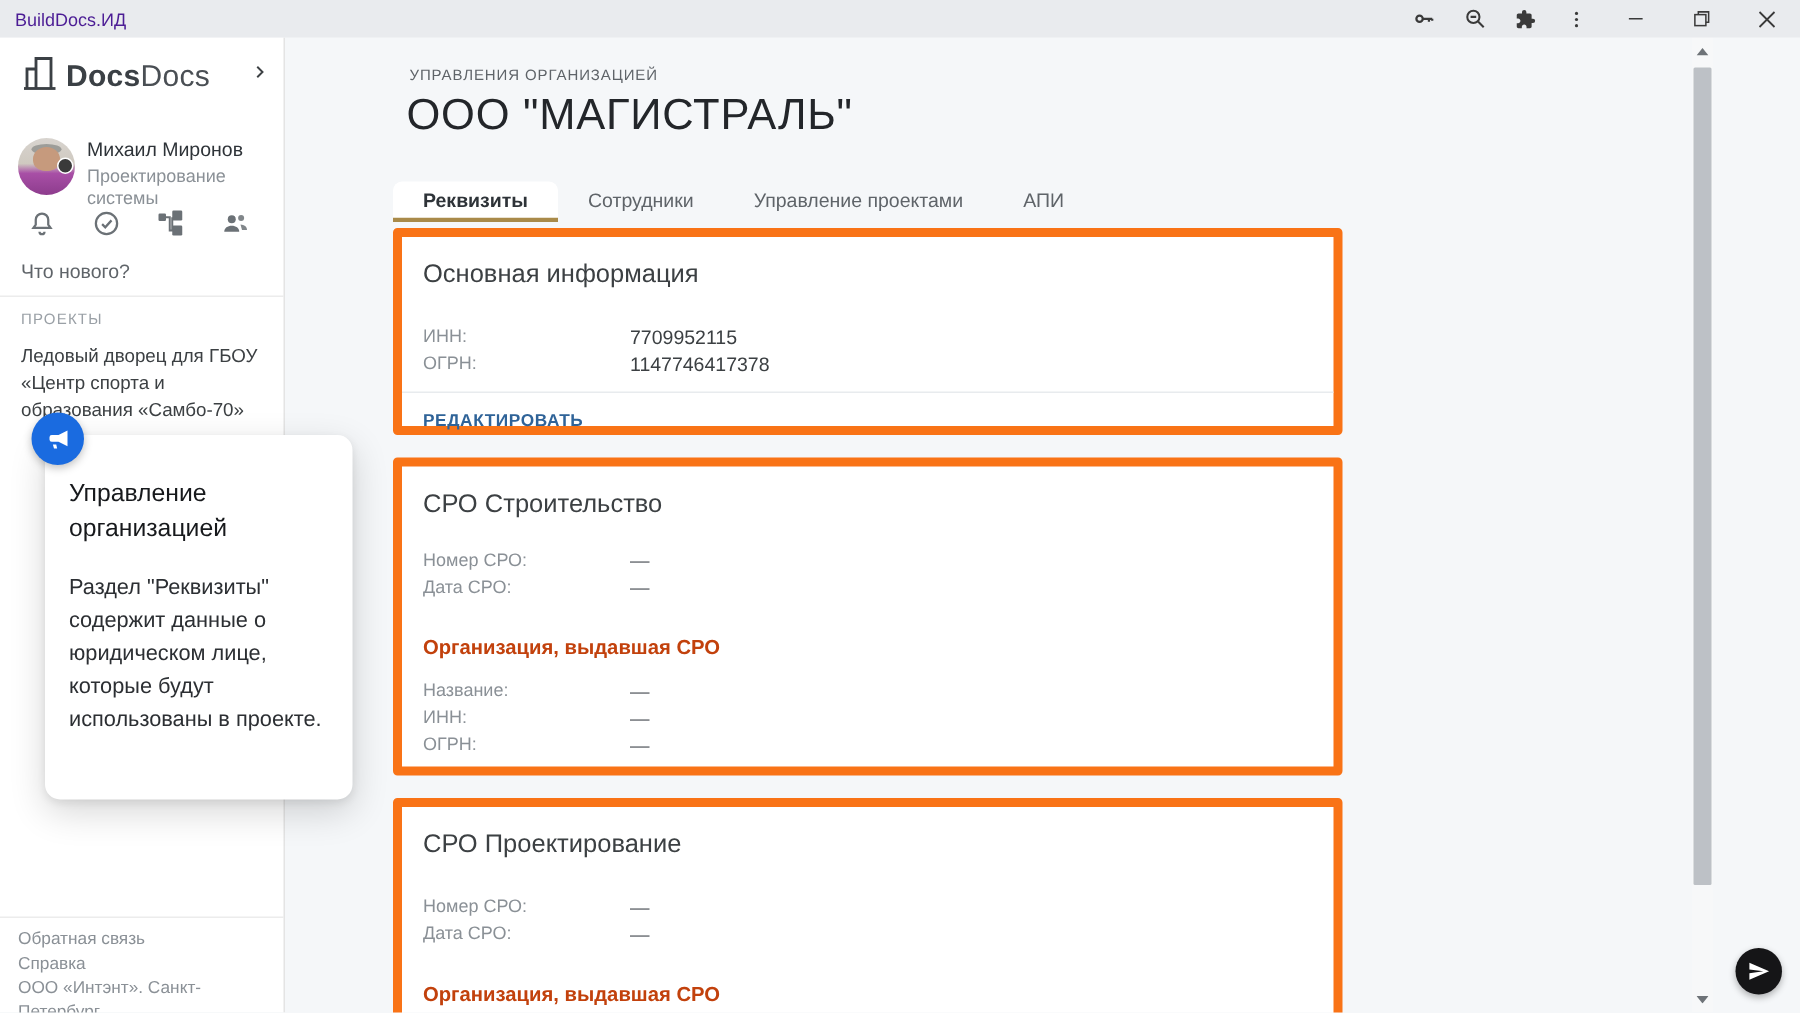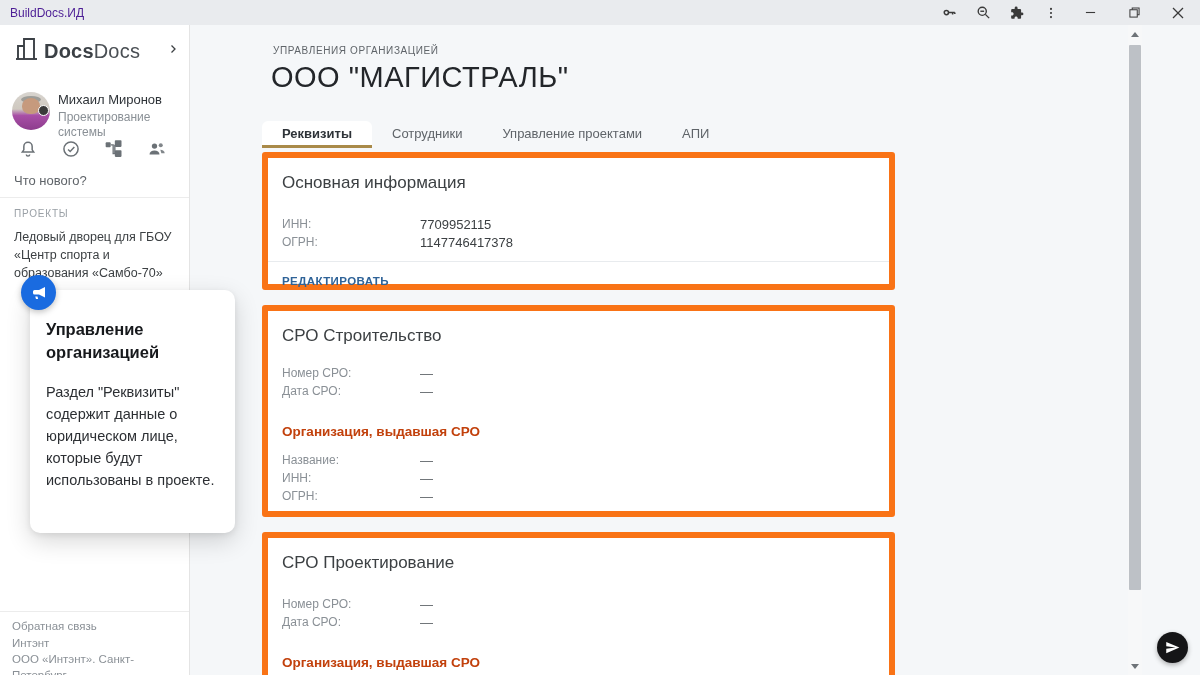--- a/index.html
+++ b/index.html
@@ -40,21 +40,21 @@
   .projects-label { position:absolute; left:14px; top:183px; font-size:10px; letter-spacing:.8px; color:#9aa0a6; }
   .project-item { position:absolute; left:14px; top:203px; width:162px; font-size:12.5px; color:#3c4043; line-height:1.45; cursor:pointer; }
 
   .sidebar-footer { position:absolute; left:0; right:0; top:586px; border-top:1px solid #ececec; padding:7px 12px 0; }
   .sidebar-footer .f-line { font-size:11.5px; color:#8a9096; line-height:1.35; margin-bottom:1px; }
   .sidebar-footer .f-link { cursor:pointer; }
 
   
   .tooltip-card { position:absolute; left:30px; top:290px; width:205px; height:243px; background:#fff; border-radius:10px;
                   box-shadow:0 8px 24px rgba(0,0,0,.16), 0 2px 6px rgba(0,0,0,.08); padding:28px 16px 0; z-index:15; }
-  .tooltip-title { font-size:16.5px; font-weight:700; color:#17191c; line-height:1.4; }
+  .tooltip-title { font-size:16.5px; font-weight:400; color:#17191c; line-height:1.4; }
   .tooltip-body { margin-top:17px; font-size:14.5px; color:#2c2f33; line-height:1.52; }
   .tooltip-icon-wrap { position:absolute; left:21px; top:275px; width:35px; height:35px; border-radius:50%; background:#1a6be0;
                        display:flex; align-items:center; justify-content:center; z-index:16; box-shadow:0 2px 6px rgba(0,0,0,.25); }
 
   
   .main { position:absolute; left:190px; top:25px; right:0; bottom:0; background:#f5f7f9; }
   .breadcrumb { position:absolute; left:83px; top:20px; font-size:10px; letter-spacing:.6px; color:#5f6469; }
   .page-title { position:absolute; left:81px; top:36px; font-size:29px; font-weight:400; color:#23262a; letter-spacing:.5px; }
 
   .tabs { position:absolute; left:72px; top:96px; display:flex; height:27px; }
@@ -198,21 +198,21 @@
     </div>
   </div>
 
   <div class="whats-new">Что нового?</div>
   <div class="sb-divider"></div>
   <div class="projects-label">ПРОЕКТЫ</div>
   <div class="project-item">Ледовый дворец для ГБОУ «Центр спорта и образования «Самбо-70»</div>
 
   <div class="sidebar-footer">
     <div class="f-line f-link">Обратная связь</div>
-    <div class="f-line f-link">Интэнт</div>
+    <div class="f-line f-link">Справка</div>
     <div class="f-line">ООО «Интэнт». Санкт-Петербург</div>
   </div>
 </div>
 
 <div class="main">
   <div class="breadcrumb">УПРАВЛЕНИЯ ОРГАНИЗАЦИЕЙ</div>
   <div class="page-title">ООО "МАГИСТРАЛЬ"</div>
 
   <div class="tabs">
     <div class="tab active">Реквизиты</div>

